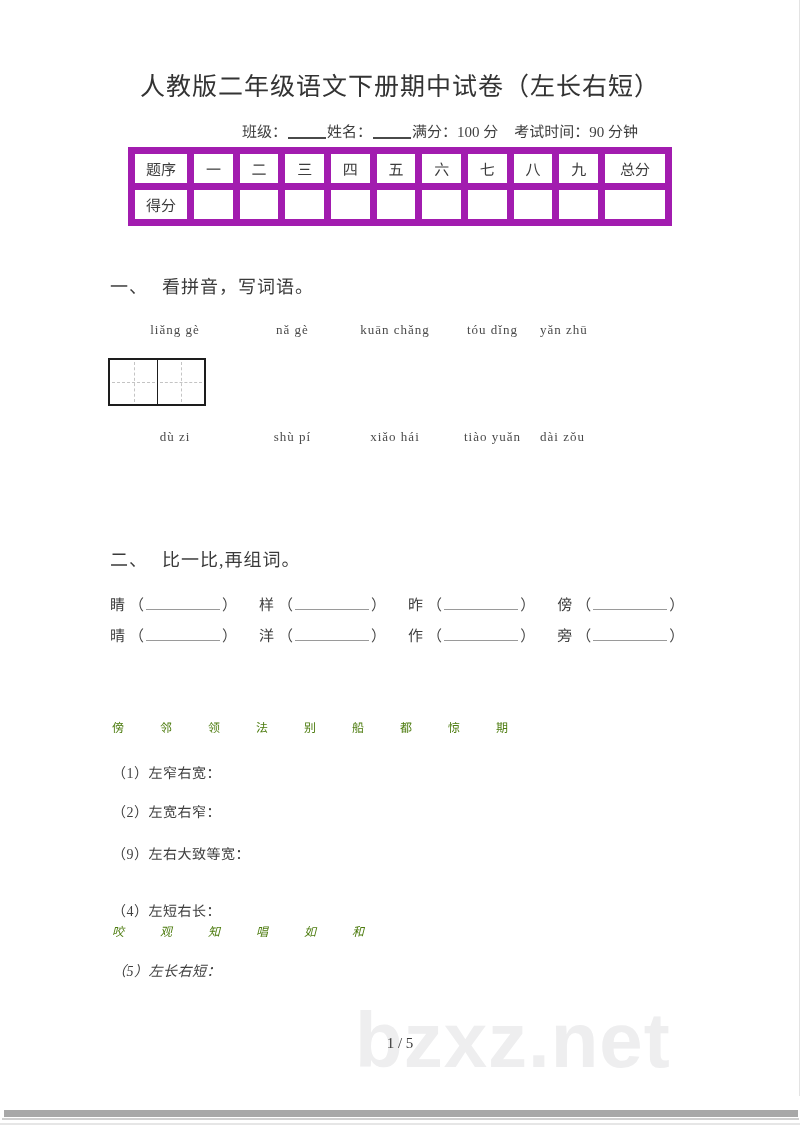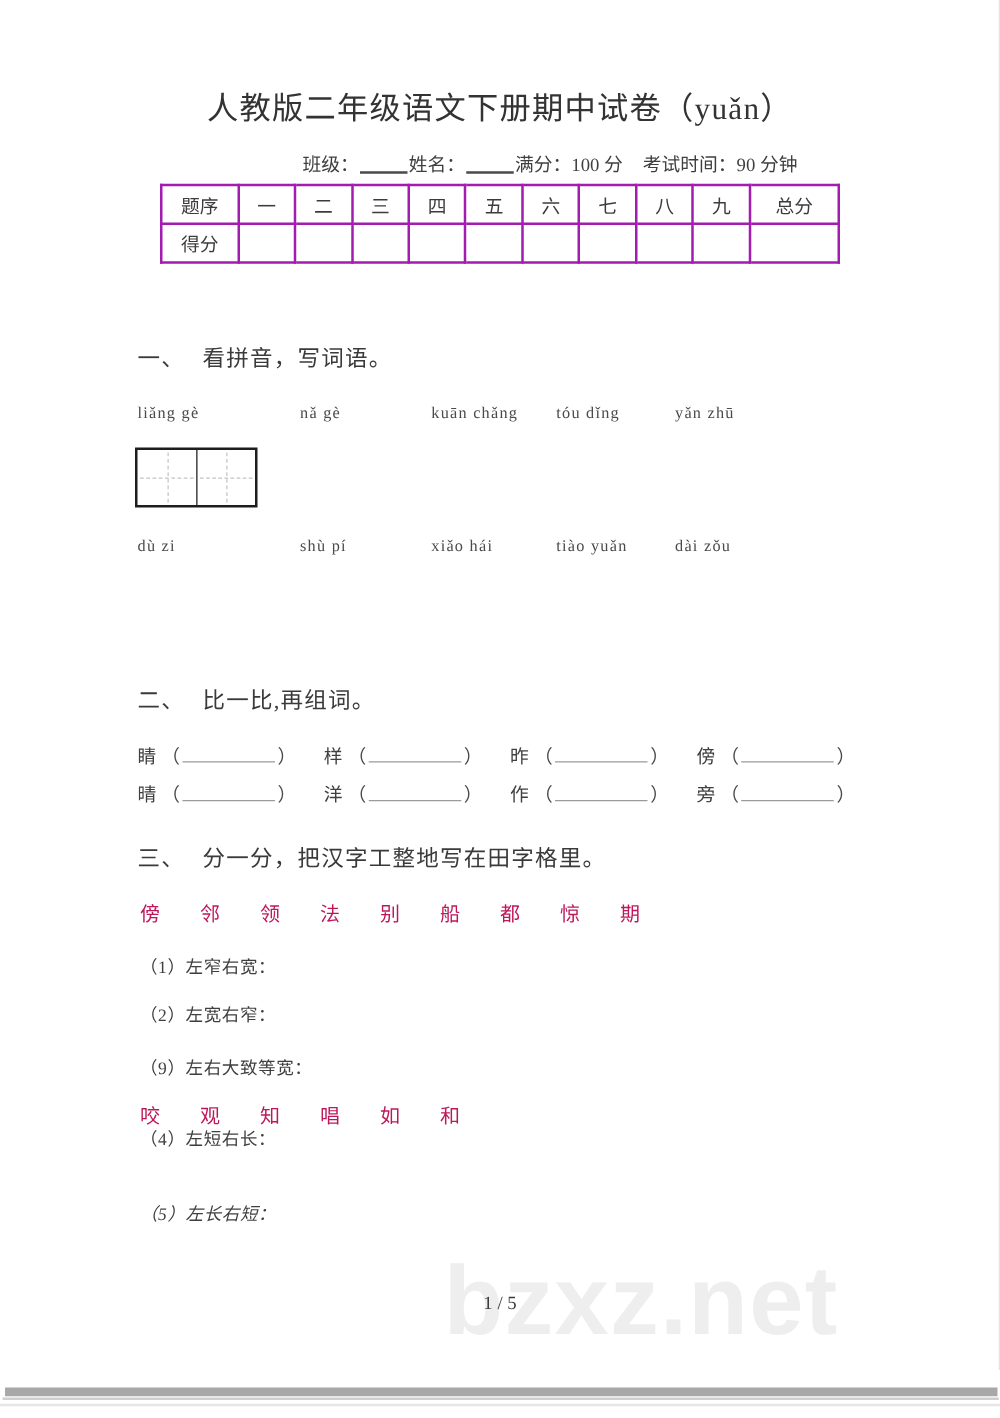--- a/index.html
+++ b/index.html
@@ -106,21 +106,21 @@
 
   
   #score-table {
     position: absolute;
     left: 128px;
     top: 147px;
     border-collapse: collapse;
     width: 544px;
   }
   #score-table td {
-    border: 2px solid #a21caf;
+    border: 7px solid #a21caf;
     height: 29px;
     text-align: center;
     font-size: 15px;
     color: #3c3c3c;
     padding: 0;
   }
   #score-table td.label-cell { width: 62px; }
   #score-table td.num-cell   { width: 45px; }
   #score-table td.total-cell { width: 72px; }
 
@@ -137,20 +137,21 @@
   .pinyin-row {
     position: absolute;
     font-family: "Liberation Serif", "DejaVu Serif", serif;
     font-size: 13px;
     color: #4a4a4a;
     white-space: nowrap;
   }
   .pinyin-row .word {
     display: inline-block;
     letter-spacing: 1px;
+    text-align: center;
   }
 
   
   #tianzige {
     position: absolute;
     left: 108px;
     top: 358px;
     display: flex;
     border: 2px solid #1d1d1d;
     background: #ffffff;
@@ -197,22 +198,22 @@
     width: 74px;
     border-bottom: 1px solid #9a9a9a;
     margin: 0 2px;
     vertical-align: -1px;
     height: 13px;
   }
 
   
   .char-list {
     position: absolute;
-    font-size: 16px;
-    color: #be185d;
+    font-size: 12px;
+    color: #4d7c0f;
     white-space: nowrap;
   }
   .char-list .ch {
     display: inline-block;
     width: 48px;
   }
 
   .sub-item {
     position: absolute;
     font-size: 14px;
@@ -232,21 +233,21 @@
     color: #3c3c3c;
   }
 </style>
 </head>
 <body>
 
 <div id="page-sheet">
 
   <div id="watermark">bzxz.net</div>
 
-  <div id="doc-title">人教版二年级语文下册期中试卷（yuǎn）</div>
+  <div id="doc-title">人教版二年级语文下册期中试卷（左长右短）</div>
 
   <div id="exam-info">
     <span>班级：</span><span class="blank"></span><span>姓名：</span><span class="blank"></span><span>满分：100 分</span><span class="gap"></span><span>考试时间：90 分钟</span>
   </div>
 
   <table id="score-table">
     <tbody>
         <tr>
       <td class="label-cell">题序</td>
       <td class="num-cell">一</td>
@@ -344,33 +345,30 @@
         <span class="paren">）</span>
     </span>
     <span class="compose-item">
       <span class="ch">旁</span>
         <span class="paren">（</span>
         <span class="fill"></span>
         <span class="paren">）</span>
     </span>
   </div>
 
-  <div class="section-heading" style="left:110px; top:672px;">
-    <span class="idx">三、</span><span>分一分，把汉字工整地写在田字格里。</span>
-  </div>
 
   <div class="char-list" style="left:112px; top:718px;">
     <span class="ch">傍</span><span class="ch">邻</span><span class="ch">领</span><span class="ch">法</span><span class="ch">别</span><span class="ch">船</span><span class="ch">都</span><span class="ch">惊</span><span class="ch">期</span>
   </div>
 
   <div class="sub-item" style="left:112px; top:762px;">（1）左窄右宽：</div>
   <div class="sub-item" style="left:112px; top:801px;">（2）左宽右窄：</div>
   <div class="sub-item" style="left:112px; top:843px;">（9）左右大致等宽：</div>
 
-  <div class="char-list" style="left:112px; top:879px;">
+  <div class="char-list" style="left:112px; top:922px;font-style:italic;">
     <span class="ch">咬</span><span class="ch">观</span><span class="ch">知</span><span class="ch">唱</span><span class="ch">如</span><span class="ch">和</span>
   </div>
 
   <div class="sub-item" style="left:112px; top:900px;">（4）左短右长：</div>
   <div class="sub-item" style="left:112px; top:960px;font-style:italic;">（5）左长右短：</div>
 
   <div id="page-footer">1 / 5</div>
 
 </div>
 

